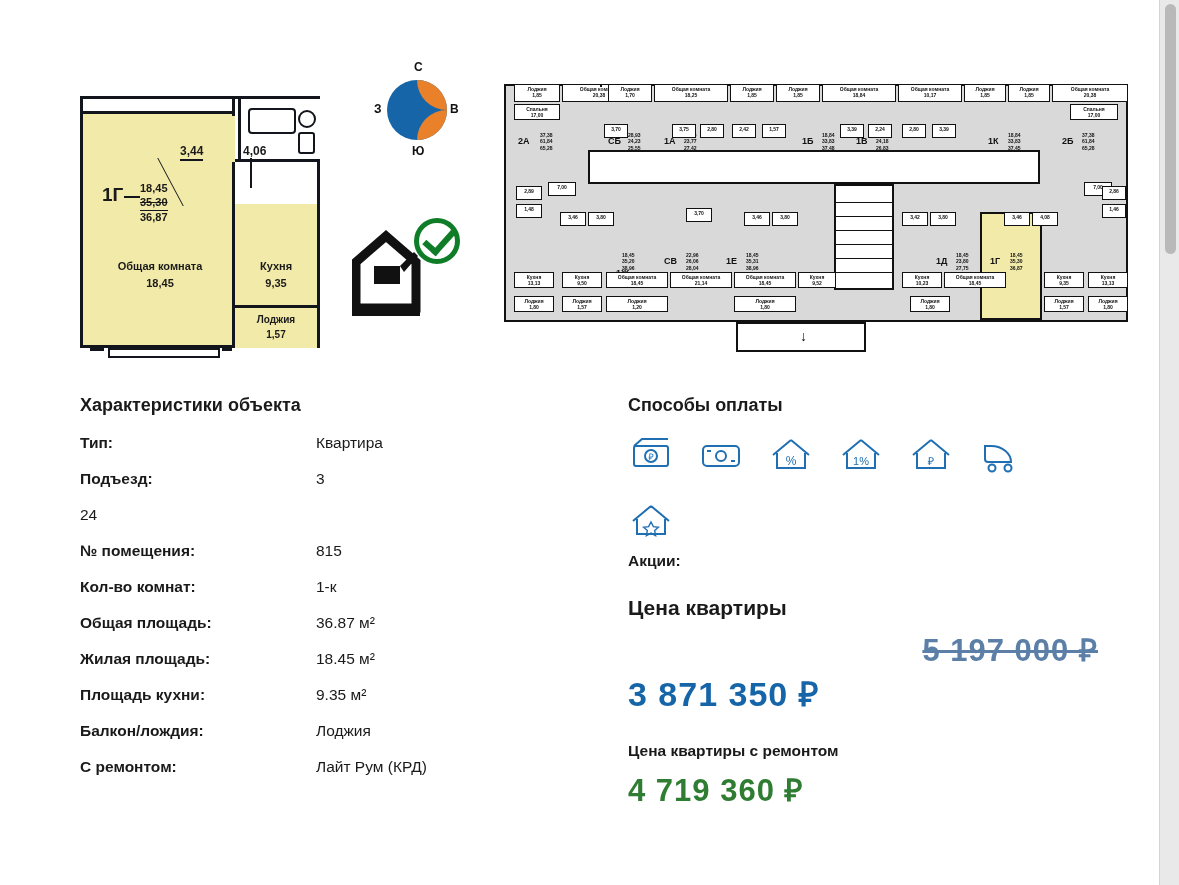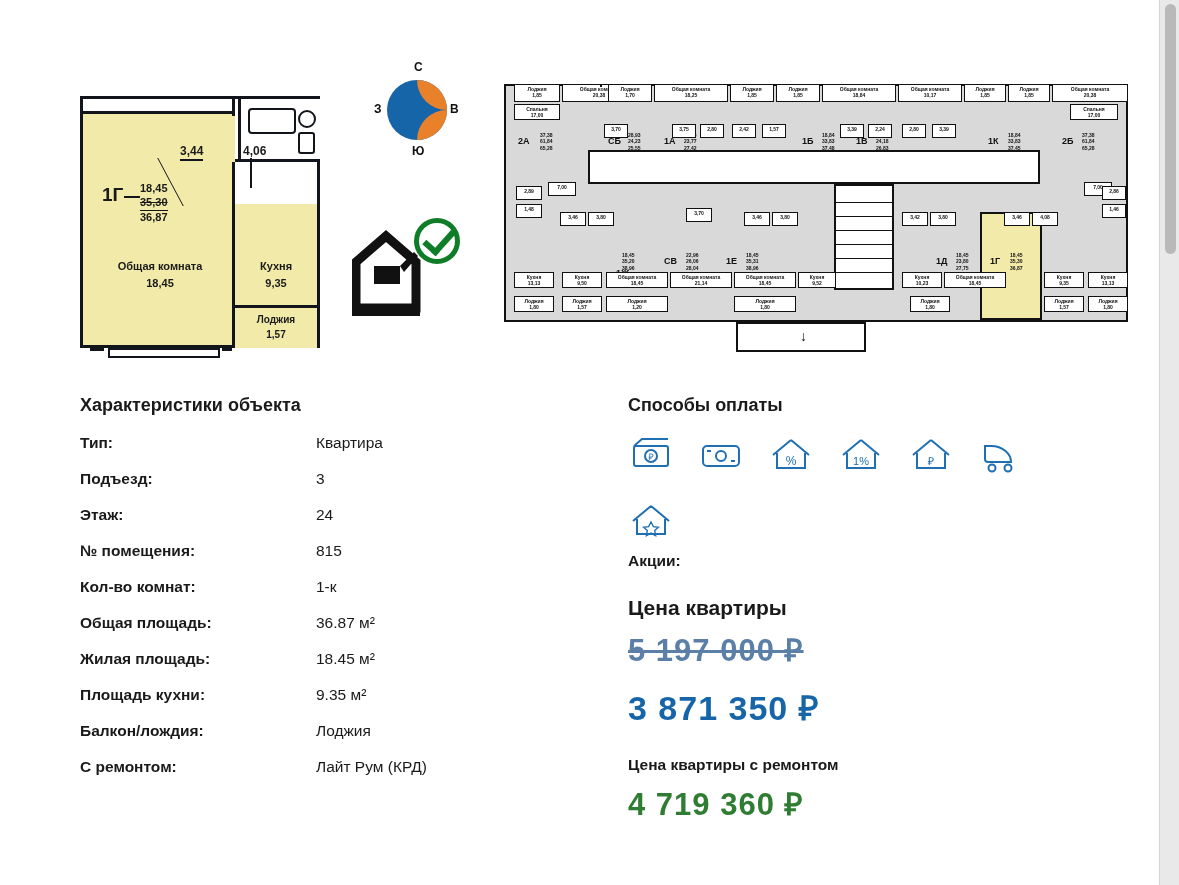--- a/index.html
+++ b/index.html
@@ -309,25 +309,25 @@
   .promo-title, .price-title {
     font-size: 15.5px; font-weight: 700; margin-top: 10px;
   }
   .promo-icons { margin-top: 10px; display:flex; gap: 18px; }
   .price-head {
     font-size: 21px; font-weight: 700; margin-top: 26px; color:#1a1a1a;
   }
   .price-old {
     font-size: 31px; font-weight: 700; color: #5b7fa6;
     text-decoration: line-through; text-decoration-thickness: 3px;
-    margin-top: 8px; letter-spacing: 1px;
+    margin-top: 8px; letter-spacing: 1px; text-align: right;
   }
   .price-new {
     font-size: 34px; font-weight: 700; color: #1665a8;
-    margin-top: 14px; letter-spacing: 1px;
+    letter-spacing: 1px;
   }
   .price-reno-label {
     font-size: 15.5px; font-weight: 700; margin-top: 26px; color:#1a1a1a;
   }
   .price-reno {
     font-size: 31px; font-weight: 700; color: #2f7d32;
     margin-top: 8px; letter-spacing: 1px;
   }
 </style>
 </head>
@@ -658,21 +658,20 @@
 
     <div class="spec-row">
       <div class="spec-label">Тип:</div>
       <div class="spec-value">Квартира</div>
     </div>
     <div class="spec-row">
       <div class="spec-label">Подъезд:</div>
       <div class="spec-value">3</div>
     </div>
     <div class="spec-row">
-      <div class="spec-label">Этаж:</div>
       <div class="spec-value">24</div>
     </div>
     <div class="spec-row">
       <div class="spec-label">№ помещения:</div>
       <div class="spec-value">815</div>
     </div>
     <div class="spec-row">
       <div class="spec-label">Кол-во комнат:</div>
       <div class="spec-value">1-к</div>
     </div>

